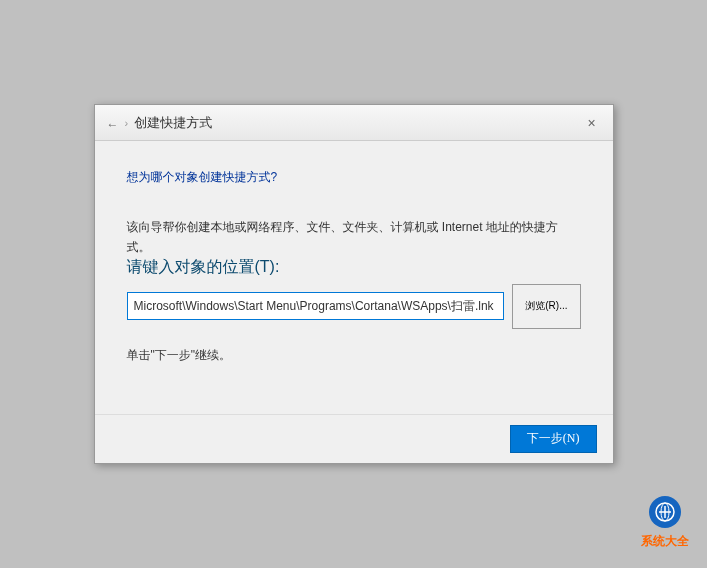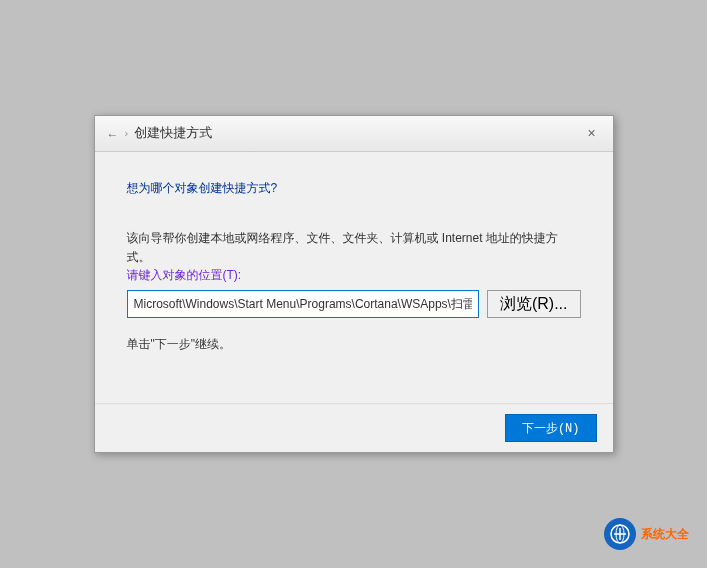--- a/index.html
+++ b/index.html
@@ -79,22 +79,22 @@
       margin-bottom: 32px;
     }
 
     .description {
       font-size: 12px;
       color: #333;
       line-height: 1.6;
     }
 
     .input-label {
-      font-size: 12px;
-      color: #6d28d9;
+      font-size: 16px;
+      color: #0c4a6e;
       margin-bottom: 6px;
     }
 
     .input-row {
       display: flex;
       align-items: center;
       gap: 8px;
       margin-bottom: 18px;
     }
 
@@ -104,25 +104,25 @@
       border: 1px solid #0078d7;
       padding: 4px 6px;
       font-size: 12px;
       font-family: 'Microsoft YaHei', Arial, sans-serif;
       background: white;
       color: #333;
       outline: none;
     }
 
     .browse-btn {
-      height: 28px;
+      height: 45px;
       padding: 0 12px;
       background: #f0f0f0;
       border: 1px solid #999;
-      font-size: 16px;
+      font-size: 10px;
       cursor: pointer;
       white-space: nowrap;
       font-family: 'Microsoft YaHei', Arial, sans-serif;
     }
 
     .hint-text {
       font-size: 12px;
       color: #333;
       margin-bottom: 30px;
     }
@@ -137,21 +137,21 @@
       position: relative;
     }
 
     .next-btn {
       height: 28px;
       padding: 0 16px;
       background: #0078d7;
       border: 1px solid #0063b1;
       color: white;
       font-size: 12px;
-      font-family: Liberation Mono, monospace;
+      font-family: Liberation Serif, serif;
       cursor: pointer;
       white-space: nowrap;
     }
   </style>
 </head>
 <body>
 
 <div class="dialog-wrapper">
 
   <div class="title-bar">
@@ -174,21 +174,21 @@
     </div>
 
     <div class="hint-text">单击"下一步"继续。</div>
   </div>
 
   <div class="dialog-footer">
     <button class="next-btn">下一步(N)</button>
   </div>
 </div>
 
-<div style="position:fixed; bottom:18px; right:18px; display:flex; align-items:center; gap:5px; z-index:999;">
+<div style="position:fixed; bottom:18px; right:18px; display:flex; align-items:center; gap:5px; z-index:999;flex-direction:column;">
   <div style="background:#1565c0; border-radius:50%; width:32px; height:32px; display:flex; align-items:center; justify-content:center;">
     <svg viewBox="0 0 20 20" width="20" height="20" fill="none">
       <circle cx="10" cy="10" r="9" stroke="white" stroke-width="1.5"></circle>
       <path d="M10 4 L10 16 M4 10 L16 10" stroke="white" stroke-width="1.5"></path>
       <ellipse cx="10" cy="10" rx="4" ry="9" stroke="white" stroke-width="1"></ellipse>
     </svg>
   </div>
   <span style="font-size:12px; color:#ff6600; font-weight:bold; font-family:'Microsoft YaHei',Arial,sans-serif;">系统大全</span>
 </div>
 

